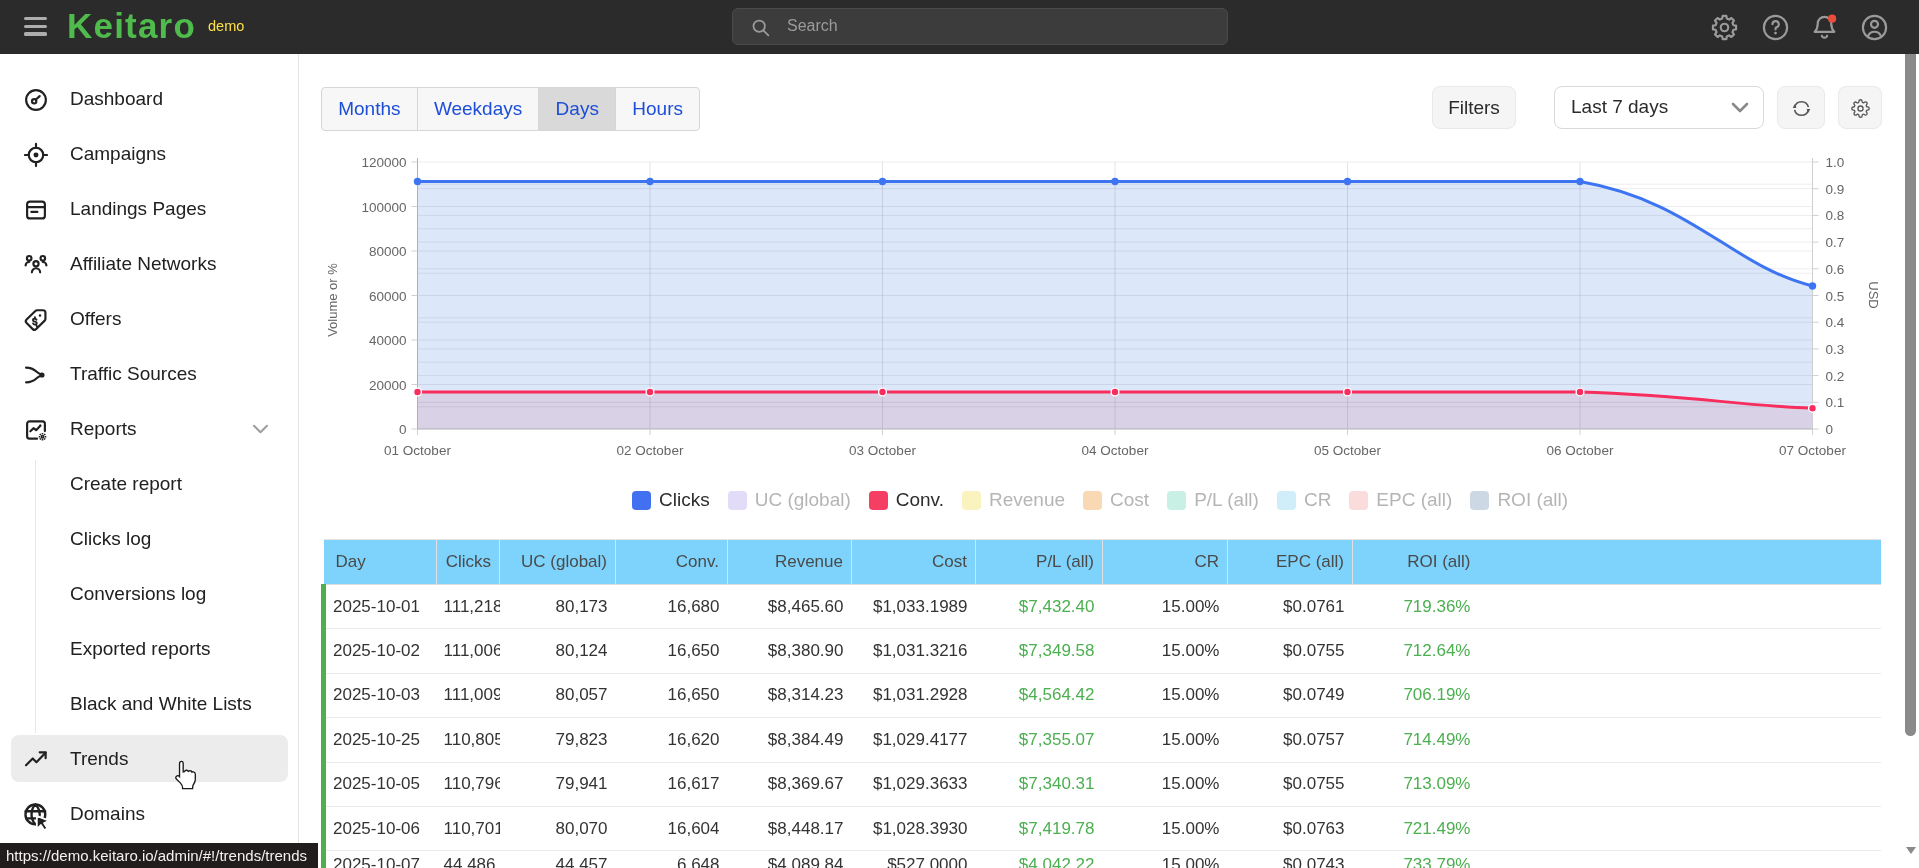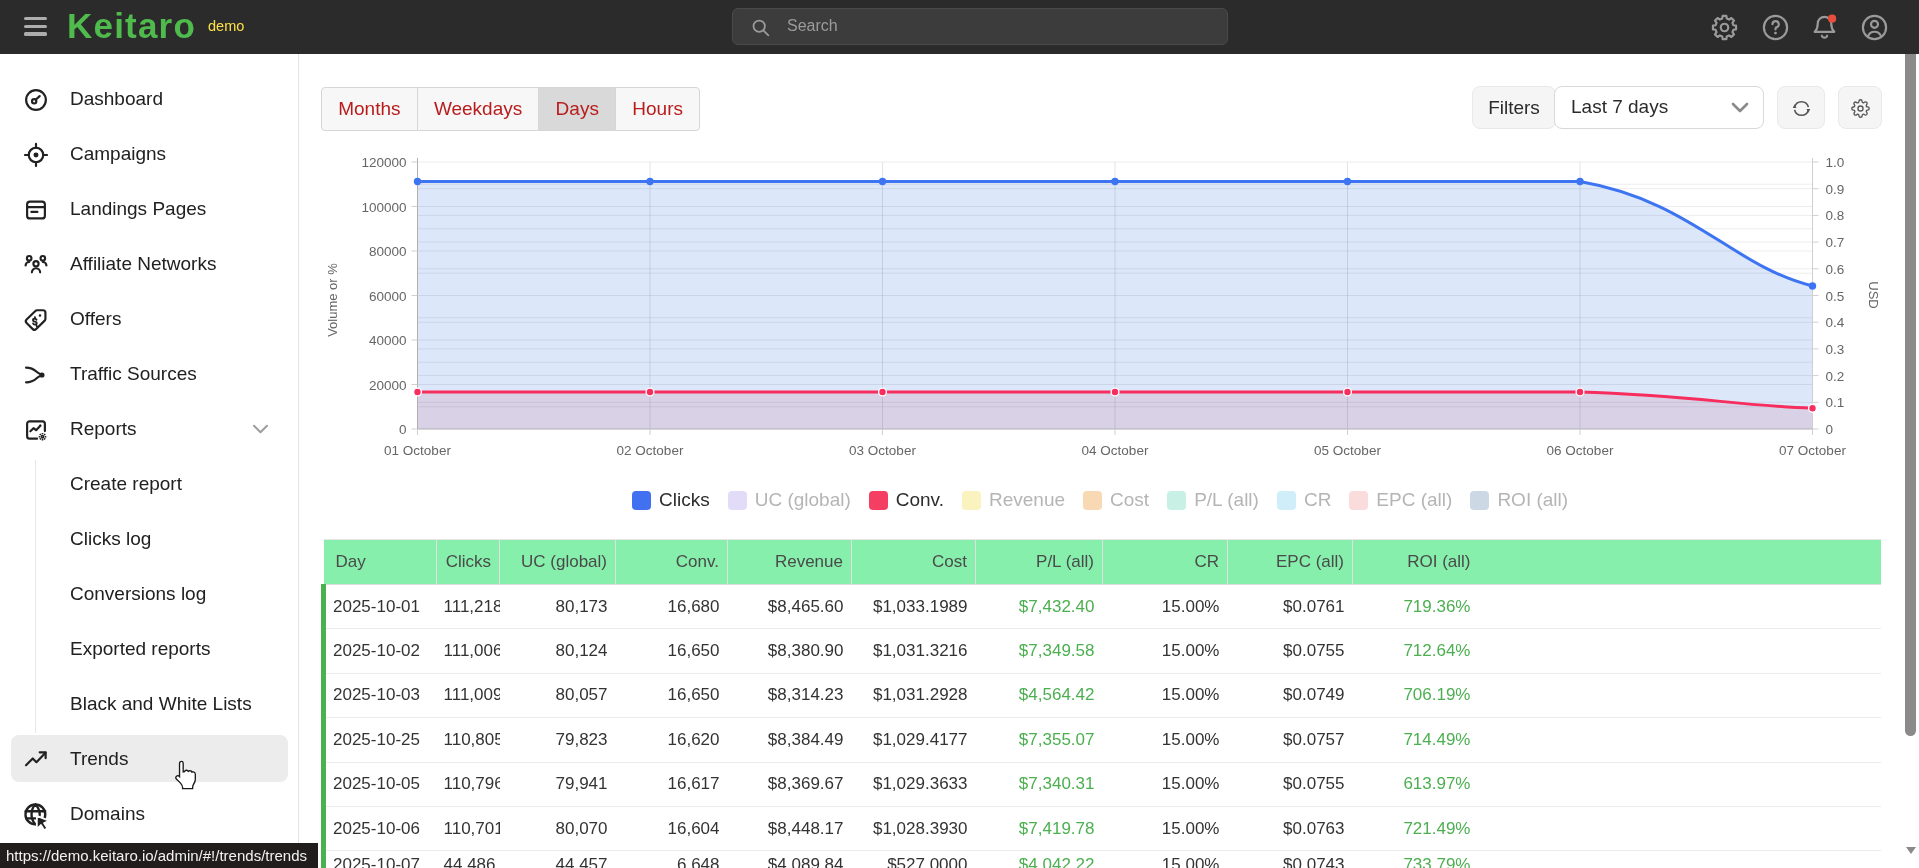--- a/index.html
+++ b/index.html
@@ -18,37 +18,37 @@
 .sidebar { position:absolute; left:0; top:54px; width:299px; height:814px; background:#fff; border-right:1px solid #e4e4e4; }
 .mitem { position:absolute; left:0; width:299px; height:55px; }
 .mitem .mico { position:absolute; left:23px; top:15px; }
 .mitem .mtxt { position:absolute; left:70px; top:16px; font-size:19px; color:#212121; }
 .sitem { position:absolute; left:70px; width:220px; height:55px; font-size:19px; color:#212121; }
 .subline { position:absolute; left:35px; width:1px; background:#e8e8e8; }
 .sel { position:absolute; left:11px; width:277px; height:47px; background:#ececec; border-radius:8px; }
 .statusbar { position:absolute; left:0; top:843px; width:318px; height:25px; background:#221d1d; color:#f2f2f2; font-size:15px; line-height:25px; padding-left:6px; z-index:50; }
 
 .tabs { position:absolute; left:321px; top:87px; height:44px; display:flex; border:1px solid #d6d6d6; border-radius:4px; overflow:hidden; background:#f7f7f7; }
-.tab { padding:0 16.2px; line-height:42px; font-size:19px; color:#b91c1c; border-right:1px solid #d6d6d6; }
+.tab { padding:0 16.2px; line-height:42px; font-size:19px; color:#1d4ed8; border-right:1px solid #d6d6d6; }
 .tab:last-child { border-right:none; }
 .tab.active { background:#d9d9d9; }
 .btn { position:absolute; top:86px; height:43px; background:#f5f5f5; border:1px solid #e9e9e9; border-radius:8px; font-size:19px; color:#2b2b2b; text-align:center; }
 .select { position:absolute; left:1554px; top:86px; width:210px; height:43px; background:#fff; border:1px solid #d9d9d9; border-radius:8px; }
 .select span { position:absolute; left:16px; top:9px; font-size:19px; color:#2b2b2b; }
 
 .legend { position:absolute; left:632px; top:489px; display:flex; align-items:center; }
 .litem { display:flex; align-items:center; margin:0 9px; }
 .litem:first-child { margin-left:0; }
 .lsq { width:19px; height:19px; border-radius:4px; margin-right:8px; }
 .ltxt { font-size:19px; color:#b5b5b5; }
 .litem.on .ltxt { color:#2d2d2d; }
 
 .tablewrap { position:absolute; left:321px; top:539px; width:1560px; }
 table { border-collapse:collapse; width:100%; table-layout:fixed; font-size:17px; color:#333; }
-th { height:45px; font-weight:normal; color:#4a4a4a; background:#86efac; border-bottom:1px solid #ddd; border-top:1px solid #e5e5e5; text-align:right; padding-right:8px; white-space:nowrap; overflow:hidden; }
+th { height:45px; font-weight:normal; color:#4a4a4a; background:#7dd3fc; border-bottom:1px solid #ddd; border-top:1px solid #e5e5e5; text-align:right; padding-right:8px; white-space:nowrap; overflow:hidden; }
 th.sep, td.sep { border-left:1px solid #e0e0e0; }
 th:first-child { text-align:left; padding-left:12px; }
 td { height:44.4px; text-align:right; padding-right:8px; border-bottom:1px solid #ebebeb; white-space:nowrap; overflow:hidden; }
 .lastrow td { height:28px; }
 td:first-child { text-align:left; padding-left:7px; border-left:5px solid #4caf50; }
 .grn { color:#4caf50; }
 td.clk { text-align:center; padding-left:7px; padding-right:4px; }
 
 .sbtrack { position:absolute; left:1905px; top:54px; width:14px; height:814px; background:#fff; z-index:60; }
 .sbthumb { position:absolute; left:0px; top:0; width:10.5px; height:682px; background:#8a8a8a; border-radius:0 0 6px 6px; }
@@ -283,21 +283,21 @@
 <tr>
           <td>2025-10-05</td>
           <td class="clk">110,796</td>
           <td>79,941</td>
           <td>16,617</td>
           <td>$8,369.67</td>
           <td>$1,029.3633</td>
           <td class="grn">$7,340.31</td>
           <td>15.00%</td>
           <td>$0.0755</td>
-          <td class="grn">613.97%</td>
+          <td class="grn">713.09%</td>
           <td></td>
         </tr>
 <tr>
           <td>2025-10-06</td>
           <td class="clk">110,701</td>
           <td>80,070</td>
           <td>16,604</td>
           <td>$8,448.17</td>
           <td>$1,028.3930</td>
           <td class="grn">$7,419.78</td>
@@ -323,21 +323,21 @@
     </table>
 </div>
 
 <div class="tabs">
   <div class="tab">Months</div>
   <div class="tab">Weekdays</div>
   <div class="tab active">Days</div>
   <div class="tab">Hours</div>
 </div>
 
-<div class="btn" style="left:1472px;width:84px;line-height:41px;">Filters</div>
+<div class="btn" style="left:1432px;width:84px;line-height:41px;">Filters</div>
 <div class="select">
     <span>Last 7 days</span>
   <svg style="position:absolute;right:14px;top:14px;" width="18" height="14" viewBox="0 0 18 14">
       <path d="M2 3 L9 10 L16 3" fill="none" stroke="#8a8a8a" stroke-width="2.6" stroke-linecap="round" stroke-linejoin="round"></path>
     </svg>
 </div>
 <div class="btn" style="left:1777px;width:48px;">
   <svg style="margin-top:10px;" width="23" height="23" viewBox="0 0 24 24" fill="none" stroke="#555" stroke-width="1.7">
       <path d="M4.8 10.6 A7.4 7.4 0 0 1 19.2 10.6"></path>
       <path d="M19.2 13.4 A7.4 7.4 0 0 1 4.8 13.4"></path>

